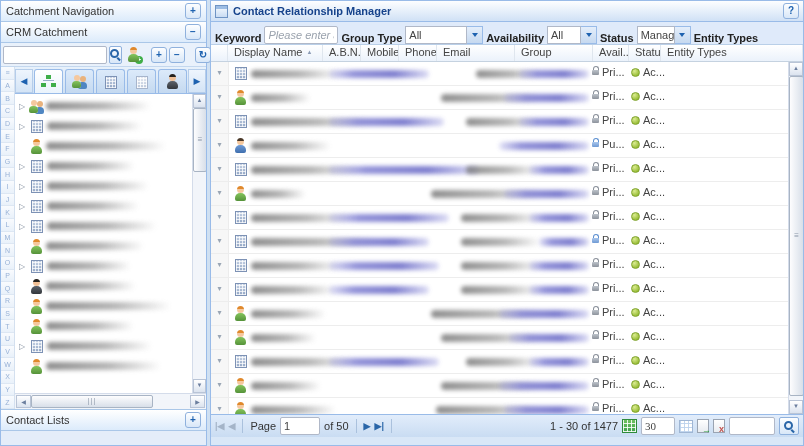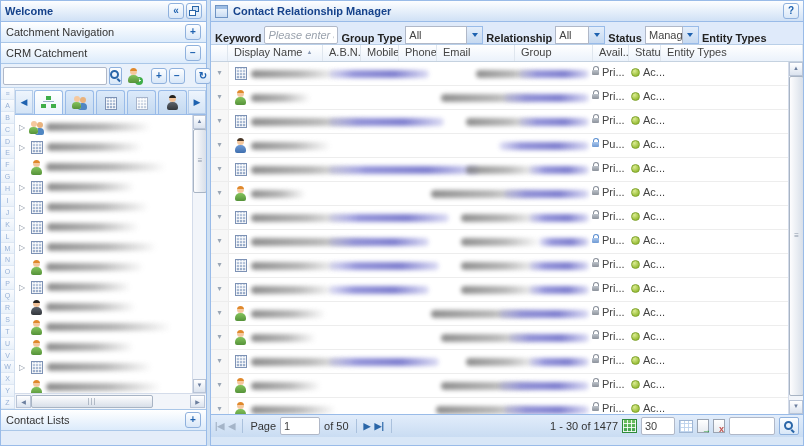--- a/index.html
+++ b/index.html
@@ -118,28 +118,20 @@
   .pg.dis{color:#a4b4c8;cursor:default}
   .pager .grow{flex:1}
   .mfooter{height:8px;flex:none;background:#d9e7f7}
 </style>
 </head>
 <body>
 
 <div class="app">
 
   <div class="lpanel">
-    <div class="titlebar">
-      <span>Welcome</span>
-      <span class="grow"></span>
-      <span class="tbtn">«</span>
-      <span class="tbtn" style="margin-left:2px">
-          <span class="ic-restore"></span>
-        </span>
-    </div>
 
     <div class="acchead">
       <span>Catchment Navigation</span>
       <span class="grow"></span>
       <span class="tbtn">+</span>
     </div>
 
     <div class="acchead">
       <span>CRM Catchment</span>
       <span class="grow"></span>
@@ -316,21 +308,21 @@
 
     <div class="filterbar">
       <span class="flabel">Keyword</span>
       <input style="width: 74px;" placeholder="Please enter a keyw">
       <span class="flabel">Group</span>
       <span class="flabel">Type</span>
       <span class="combo">
         <span class="cfield" style="width:62px">All</span>
         <span class="trigger"></span>
       </span>
-      <span class="flabel">Relationship</span>
+      <span class="flabel">Availability</span>
       <span class="combo">
         <span class="cfield" style="width:34px">All</span>
         <span class="trigger"></span>
       </span>
       <span class="flabel">Status</span>
       <span class="combo">
         <span class="cfield" style="width:38px">Manager</span>
         <span class="trigger"></span>
       </span>
       <span class="flabel">Entity Types</span>
@@ -510,21 +502,21 @@
       <span>Page</span>
       <input style="width: 40px;" value="1">
       <span>of 50</span>
       <span class="sep"></span>
       <span class="pg">▶</span>
       <span class="pg">▶|</span>
       <span class="sep"></span>
       <span class="grow"></span>
       <span>1 - 30 of 1477</span>
       <span class="ic-table-go"></span>
-      <input style="width: 34px;" value="30">
+      <input style="width: 34px; font-family: Liberation Serif, serif;" value="30">
       <span class="ic-grid"></span>
       <span class="ic-page go"></span>
       <span class="ic-page x"></span>
       <input style="width: 46px;" value="">
       <span class="searchbtn">
           <span class="ic-search"></span>
         </span>
     </div>
     <div class="mfooter"></div>
   </div>

